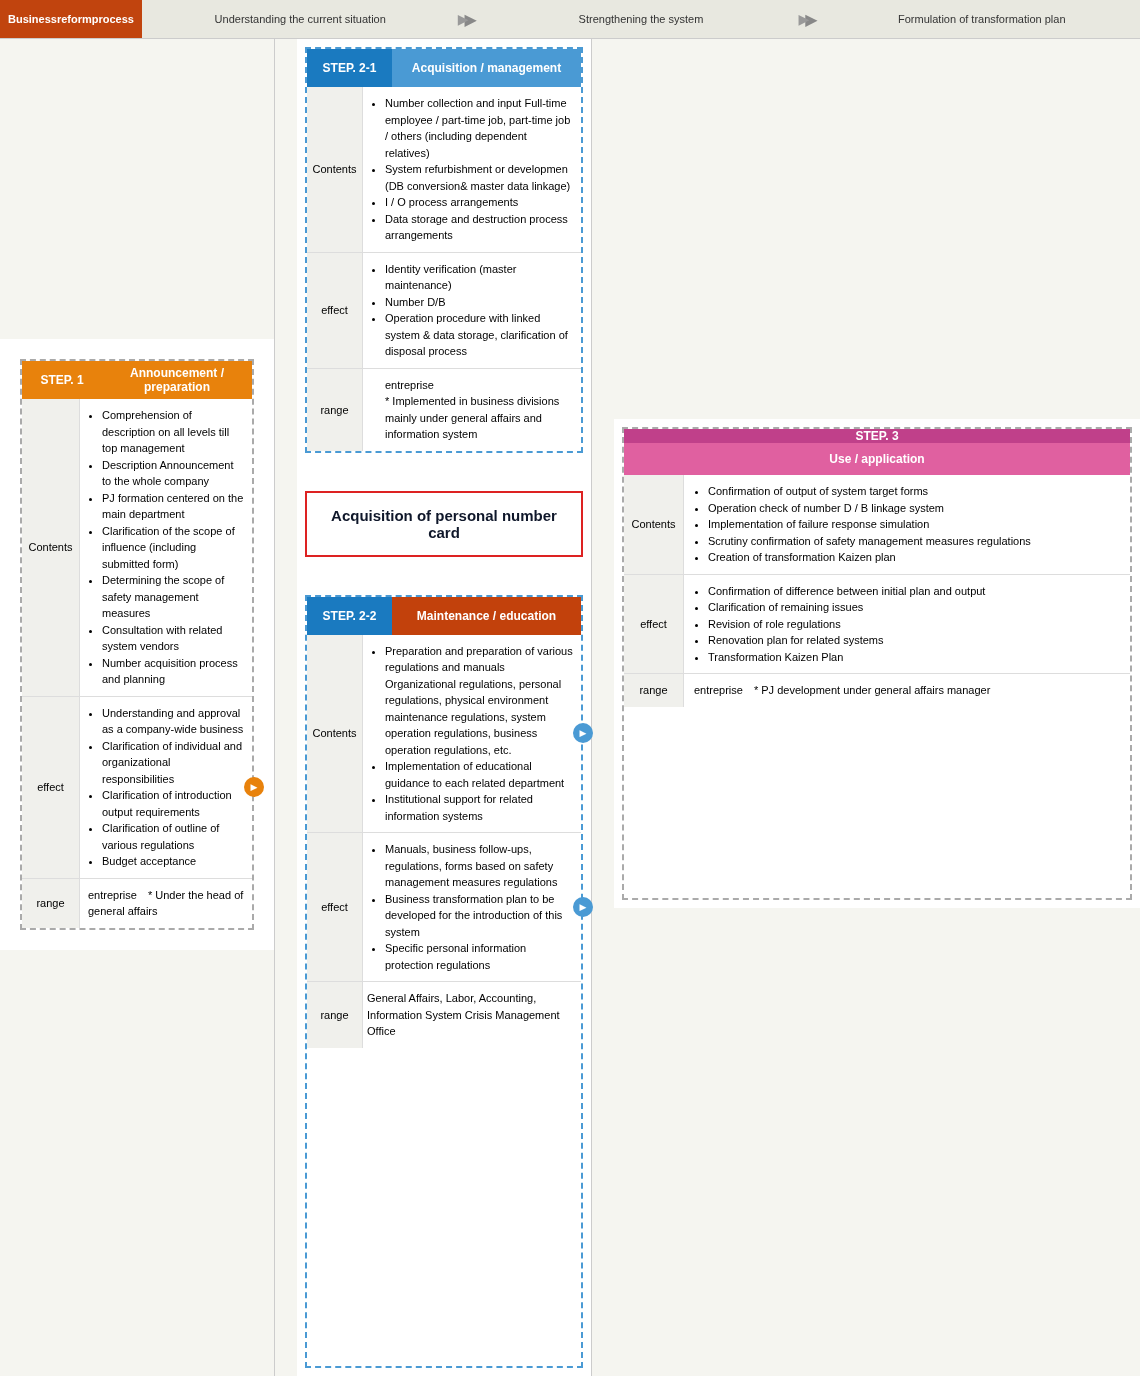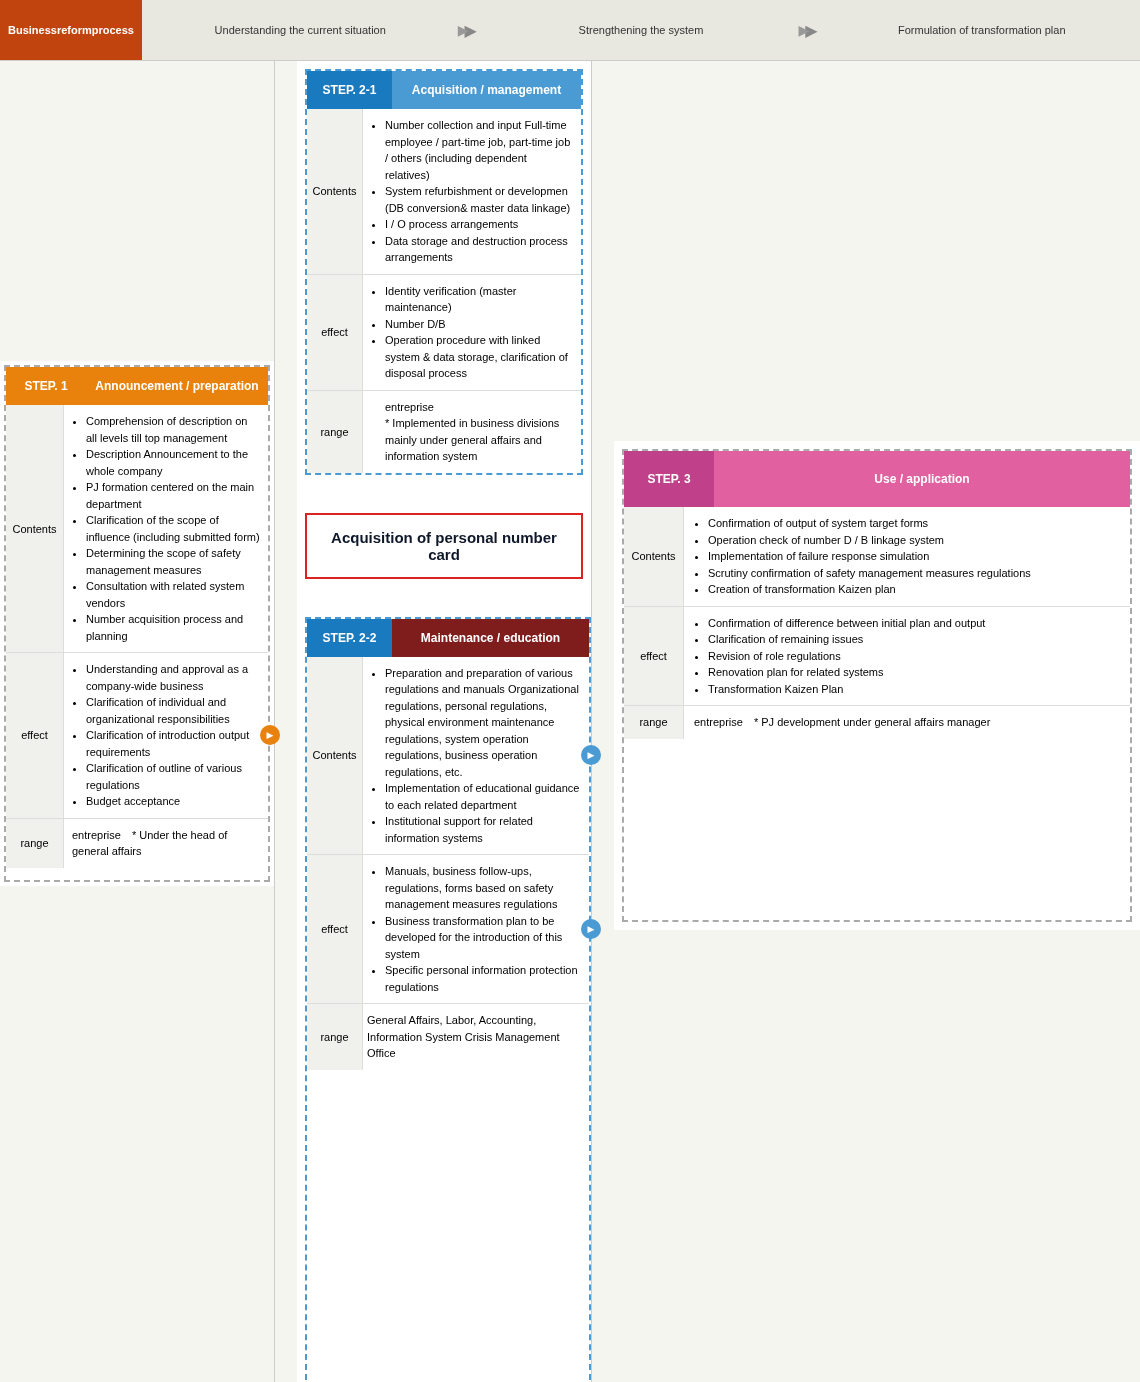--- a/index.html
+++ b/index.html
@@ -1,19 +1,19 @@
 <!DOCTYPE html>
 <html><head>
   <meta charset="utf-8">
   <style>
     * { box-sizing: border-box; margin: 0; padding: 0; }
     body { font-family: Arial, sans-serif; font-size: 11px; background: #fff; width: 1140px; }
 
     
-    .header { display: flex; align-items: stretch; height: 60px; }
+    .header { display: flex; align-items: stretch; height: 38px; }
     .header-item { display: flex; align-items: center; justify-content: center; text-align: center; padding: 4px 8px; font-size: 11px; }
     .header-business { background: #c1440e; color: #fff; font-weight: bold; min-width: 90px; }
     .header-step { background: #e8e8e0; color: #333; flex: 1; position: relative; }
     .header-step:not(:last-child)::after { content: "▶"; position: absolute; right: -10px; top: 50%; transform: translateY(-50%); color: #999; z-index: 2; font-size: 14px; }
   </style>
 </head>
 <body>
 
 <div class="header">
   <div class="header-item header-business">
@@ -35,21 +35,21 @@
     <span>Formulation of transformation plan</span>
   </div>
 </div>
 
 <div style="display:flex; min-height:1338px; border-top:1px solid #ccc;">
 
 
   <div style="width:275px; border-right:1px solid #ccc; display:flex; flex-direction:column;">
     <div style="height:300px; background:#f5f5f0;"></div>
 
-    <div style="border:2px dashed #aaa; margin:4px; flex:1;">
+    <div style="border:2px dashed #aaa; margin:20px; flex:1;">
 
       <div style="display:flex; height:38px;">
         <div style="background:#e8820c; color:#fff; font-weight:bold; padding:0 12px; display:flex; align-items:center; font-size:12px; min-width:80px; justify-content:center;">
           <span>STEP. 1</span>
         </div>
         <div style="background:#e8820c; color:#fff; font-weight:bold; flex:1; display:flex; align-items:center; justify-content:center; font-size:12px; text-align:center; padding:4px;">
           <span>Announcement / preparation</span>
         </div>
       </div>
 
@@ -152,27 +152,27 @@
             <li><span>* Implemented in business divisions mainly under general affairs and information system</span></li>
           </ul>
         </div>
       </div>
     </div>
 
     <div style="border:2px solid #dd2222; margin:8px; padding:14px 10px; text-align:center;">
       <span style="color:#0f172a; font-weight:bold; font-size:15px;">Acquisition of personal number card</span>
     </div>
 
-    <div style="border:2px dashed #4a9ad4; margin:0 0 8px 8px; flex:1;">
+    <div style="border:2px dashed #4a9ad4; margin:0 8px 8px 8px; flex:1;">
 
       <div style="display:flex; height:38px;">
         <div style="background:#1a7ac0; color:#fff; font-weight:bold; padding:0 10px; display:flex; align-items:center; font-size:12px; min-width:85px; justify-content:center;">
           <span>STEP. 2-2</span>
         </div>
-        <div style="background:#7f1d1d; color:#fff; font-weight:bold; flex:1; display:flex; align-items:center; justify-content:center; font-size:12px; text-align:center; padding:4px;">
+        <div style="background:#c2410c; color:#fff; font-weight:bold; flex:1; display:flex; align-items:center; justify-content:center; font-size:12px; text-align:center; padding:4px;">
           <span>Maintenance / education</span>
         </div>
       </div>
 
       <div style="display:flex; border-bottom:1px solid #ddd; position:relative;">
         <div style="width:56px; background:#f0f0ec; display:flex; align-items:center; justify-content:center; text-align:center; font-size:11px; border-right:1px solid #ddd; padding:6px 2px;">
           <span>Contents</span>
         </div>
         <div style="flex:1; padding:8px 8px; font-size:11px; line-height:1.5;">
           <ul style="padding-left:14px;">
@@ -212,21 +212,21 @@
   </div>
 
   <div style="width:22px; background:#f5f5f0; display:flex; flex-direction:column; align-items:center;">
   </div>
 
   <div style="flex:1; display:flex; flex-direction:column;">
     <div style="height:380px; background:#f5f5f0;"></div>
 
     <div style="border:2px dashed #aaa; margin:8px; flex:1;">
 
-      <div style="display:flex; height:56px;">
+      <div style="display:flex; height:46px;flex-direction:column;">
         <div style="background:#c0408a; color:#fff; font-weight:bold; padding:0 10px; display:flex; align-items:center; font-size:12px; min-width:90px; justify-content:center;">
           <span>STEP. 3</span>
         </div>
         <div style="background:#e060a0; color:#fff; font-weight:bold; flex:1; display:flex; align-items:center; justify-content:center; font-size:12px; text-align:center; padding:4px;">
           <span>Use / application</span>
         </div>
       </div>
 
       <div style="display:flex; border-bottom:1px solid #ddd;">
         <div style="width:60px; background:#f0f0ec; display:flex; align-items:center; justify-content:center; text-align:center; font-size:11px; border-right:1px solid #ddd; padding:6px 2px;">

